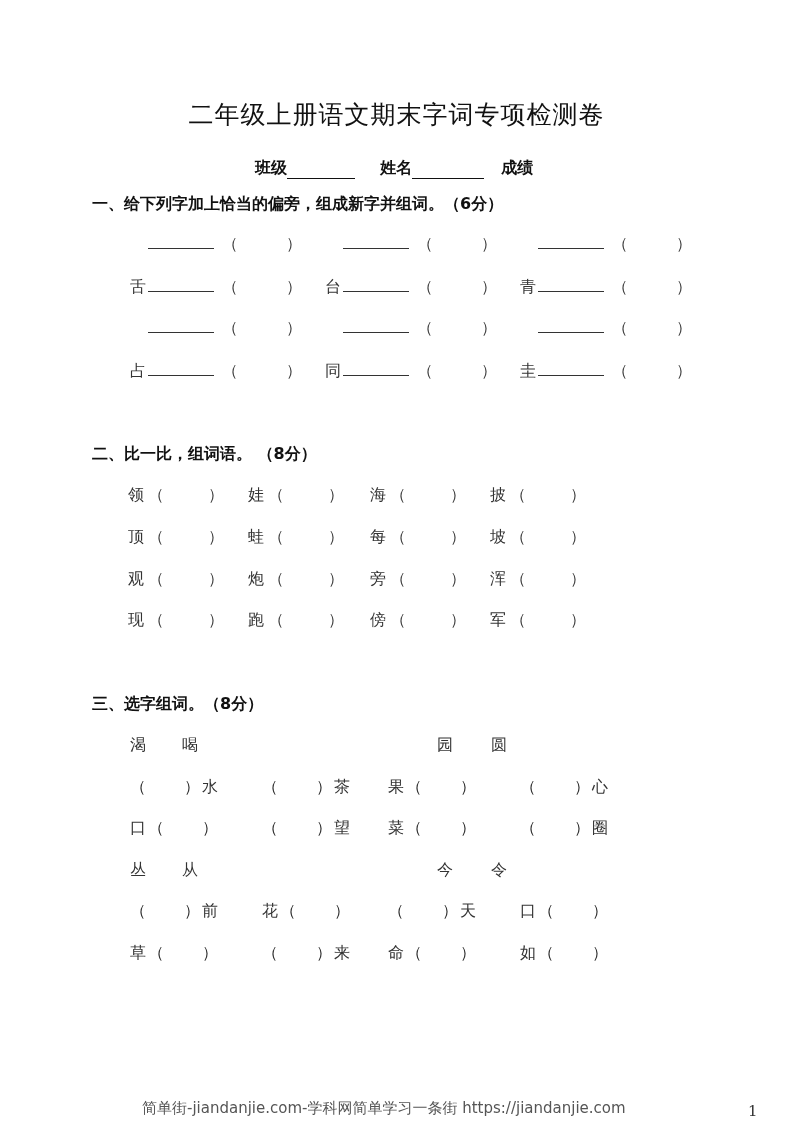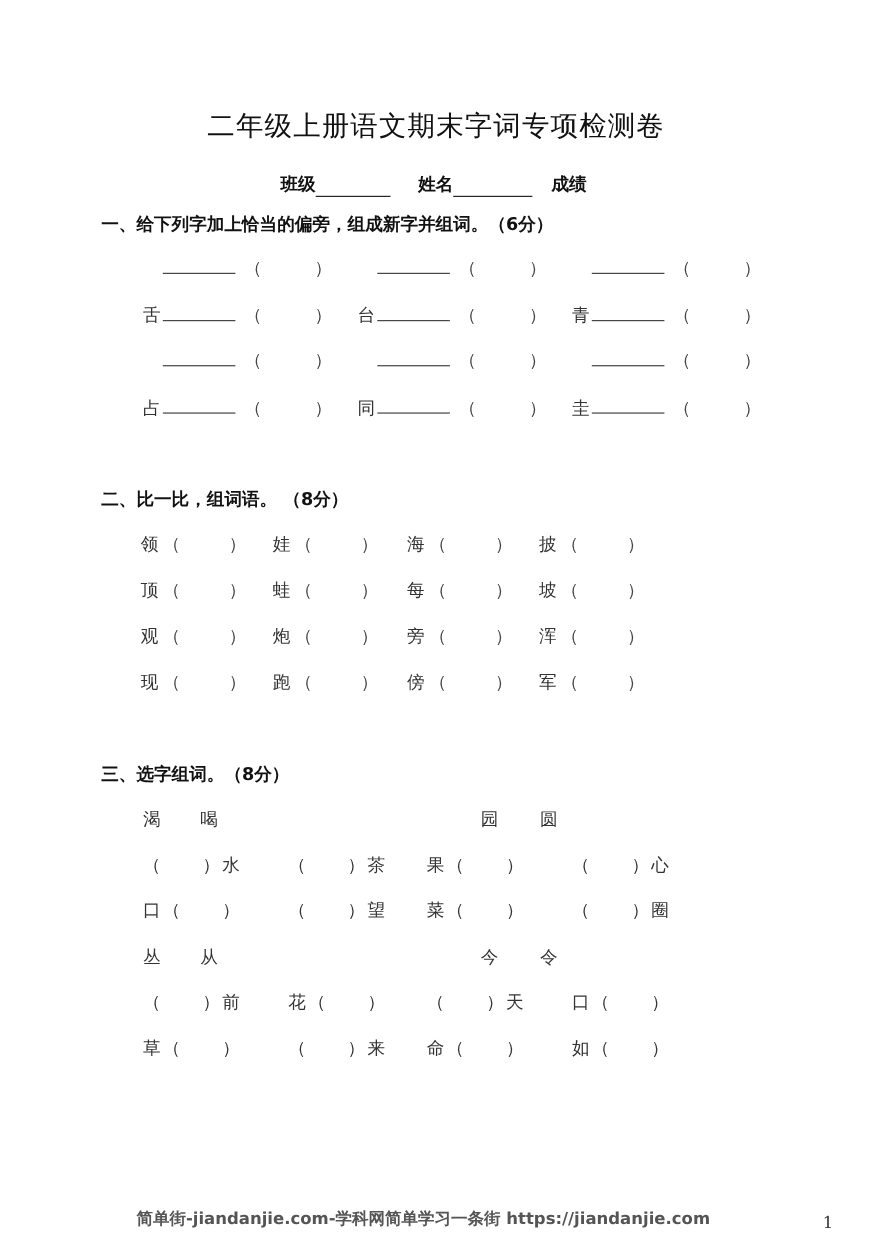--- a/index.html
+++ b/index.html
@@ -9,22 +9,22 @@
   .title { left: 0; width: 793px; top: 70px; text-align: center; font-size: 25px;
            font-family: "DejaVu Sans", "Liberation Sans", sans-serif; color: #111; letter-spacing: 1px; }
   .info { top: 130px; left: 255px; font-size: 16px; font-weight: bold;
           font-family: "DejaVu Sans", "Liberation Sans", sans-serif; color: #111; }
   .info .blank { display: inline-block; border-bottom: 1.5px solid #111; height: 16px; vertical-align: bottom; }
   .sec-head { left: 92px; font-size: 16px; font-weight: bold;
               font-family: "DejaVu Sans", "Liberation Sans", sans-serif; color: #111; }
   .cell { font-size: 16px; color: #333; }
   .uline { display: inline-block; width: 66px; border-bottom: 1px solid #333; height: 14px; vertical-align: baseline; }
   .paren { color: #444; }
-  .footer { top: 1071px; left: 124px; font-size: 15px; color: #555;
-            font-family: "DejaVu Sans", "Liberation Sans", sans-serif; font-weight: bold; }
+  .footer { top: 1071px; left: 142px; font-size: 15px; color: #555;
+            font-family: "DejaVu Sans", "Liberation Sans", sans-serif; }
   .pageno { top: 1074px; left: 748px; font-size: 15px; color: #333; }
 </style>
 </head>
 <body>
 
 <div class="abs title">二年级上册语文期末字词专项检测卷</div>
 
 <div class="abs info">
   <span>班级</span><span class="blank" style="width:68px"></span>
   <span style="display:inline-block;width:14px"></span>

